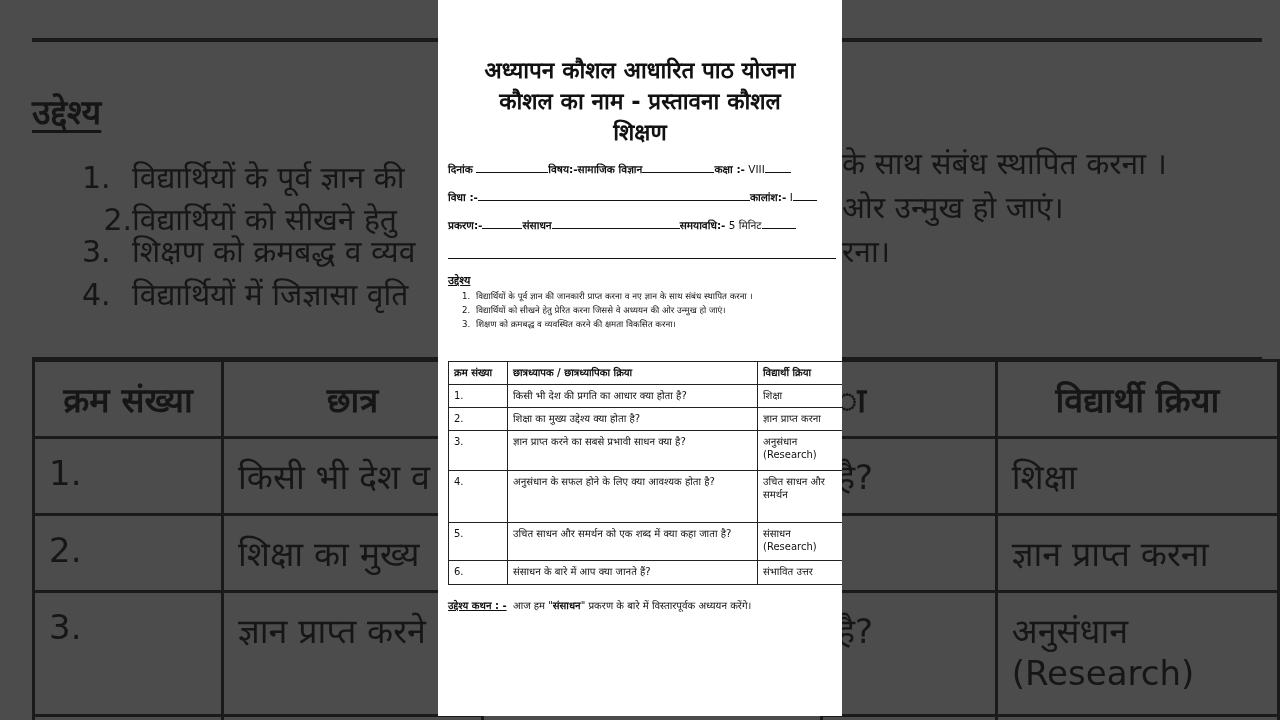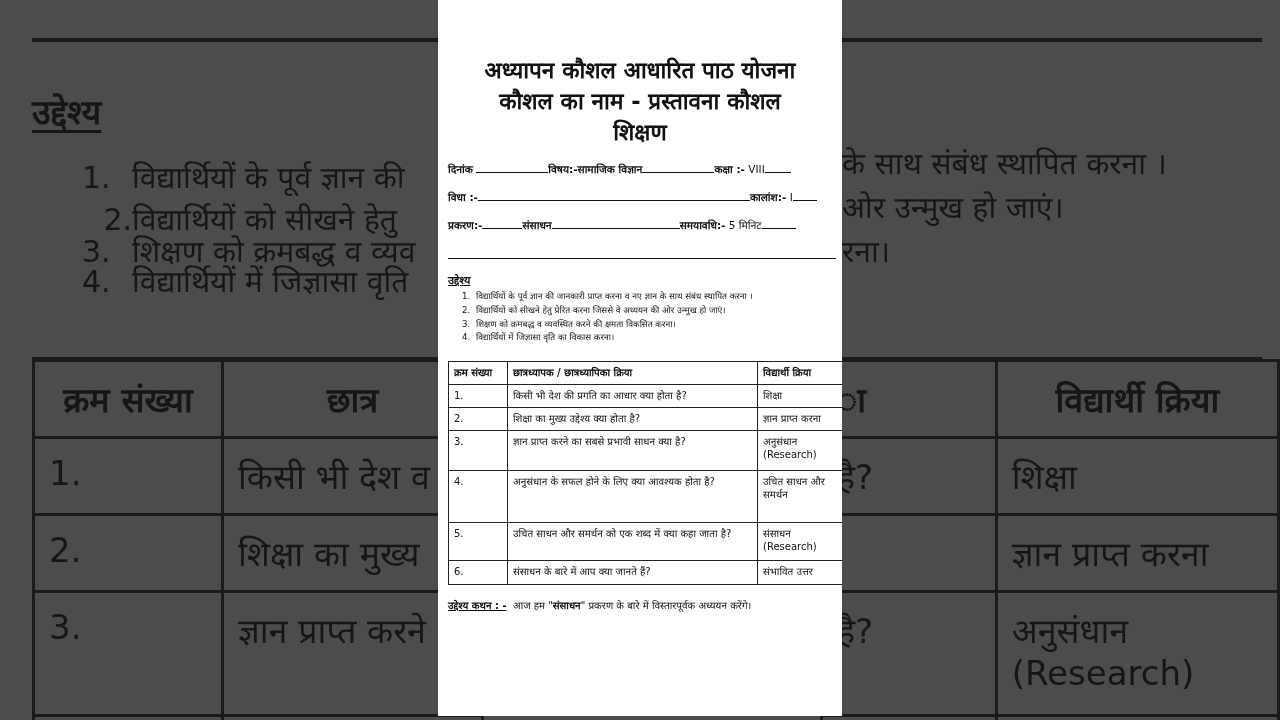--- a/index.html
+++ b/index.html
@@ -47,21 +47,21 @@
 <body>
 
 <div class="bg">
   <div class="bg-inner">
     <div class="bg-rule" style="top:38px;"></div>
     <div class="bg-heading">उद्देश्य</div>
 
     <div class="bg-obj" style="top:156px;"><span class="n">1.</span><span>विद्यार्थियों के पूर्व ज्ञान की</span></div>
     <div class="bg-obj" style="top:198px;text-align:right;"><span class="n">2.</span><span>विद्यार्थियों को सीखने हेतु</span></div>
     <div class="bg-obj" style="top:230px;"><span class="n">3.</span><span>शिक्षण को क्रमबद्ध व व्यव</span></div>
-    <div class="bg-obj" style="top:260px;"><span class="n">4.</span><span>विद्यार्थियों में जिज्ञासा वृति</span></div>
+    <div class="bg-obj" style="top:273px;"><span class="n">4.</span><span>विद्यार्थियों में जिज्ञासा वृति</span></div>
 
     <div class="bg-obj" style="top:142px; left:842px;">के साथ संबंध स्थापित करना ।</div>
     <div class="bg-obj" style="top:186px; left:842px;">ओर उन्मुख हो जाएं।</div>
     <div class="bg-obj" style="top:230px; left:842px;">रना।</div>
 
     <div class="bg-rule" style="top:357px; height:3px;"></div>
 
     <table class="bg-table">
       <tbody>
           <tr style="height:76px;">
@@ -138,21 +138,20 @@
     <span>5 मिनिट</span><span class="blank" style="width:34px;"></span>
   </div>
 
   <div class="full-rule" style="top:258px;"></div>
 
   <div class="obj-head">उद्देश्य</div>
   <ul class="obj-list">
     <li><span class="n">1.</span><span>विद्यार्थियों के पूर्व ज्ञान की जानकारी प्राप्त करना व नए ज्ञान के साथ संबंध स्थापित करना ।</span></li>
     <li><span class="n">2.</span><span>विद्यार्थियों को सीखने हेतु प्रेरित करना जिससे वे अध्ययन की ओर उन्मुख हो जाएं।</span></li>
     <li><span class="n">3.</span><span>शिक्षण को क्रमबद्ध व व्यवस्थित करने की क्षमता विकसित करना।</span></li>
-    <li><span class="n">4.</span><span>विद्यार्थियों में जिज्ञासा वृति का विकास करना।</span></li>
   </ul>
 
   <table class="plan">
     <colgroup>
         <col class="c1">
         <col class="c2">
         <col class="c3">
       </colgroup>
     <tbody>
         <tr>

